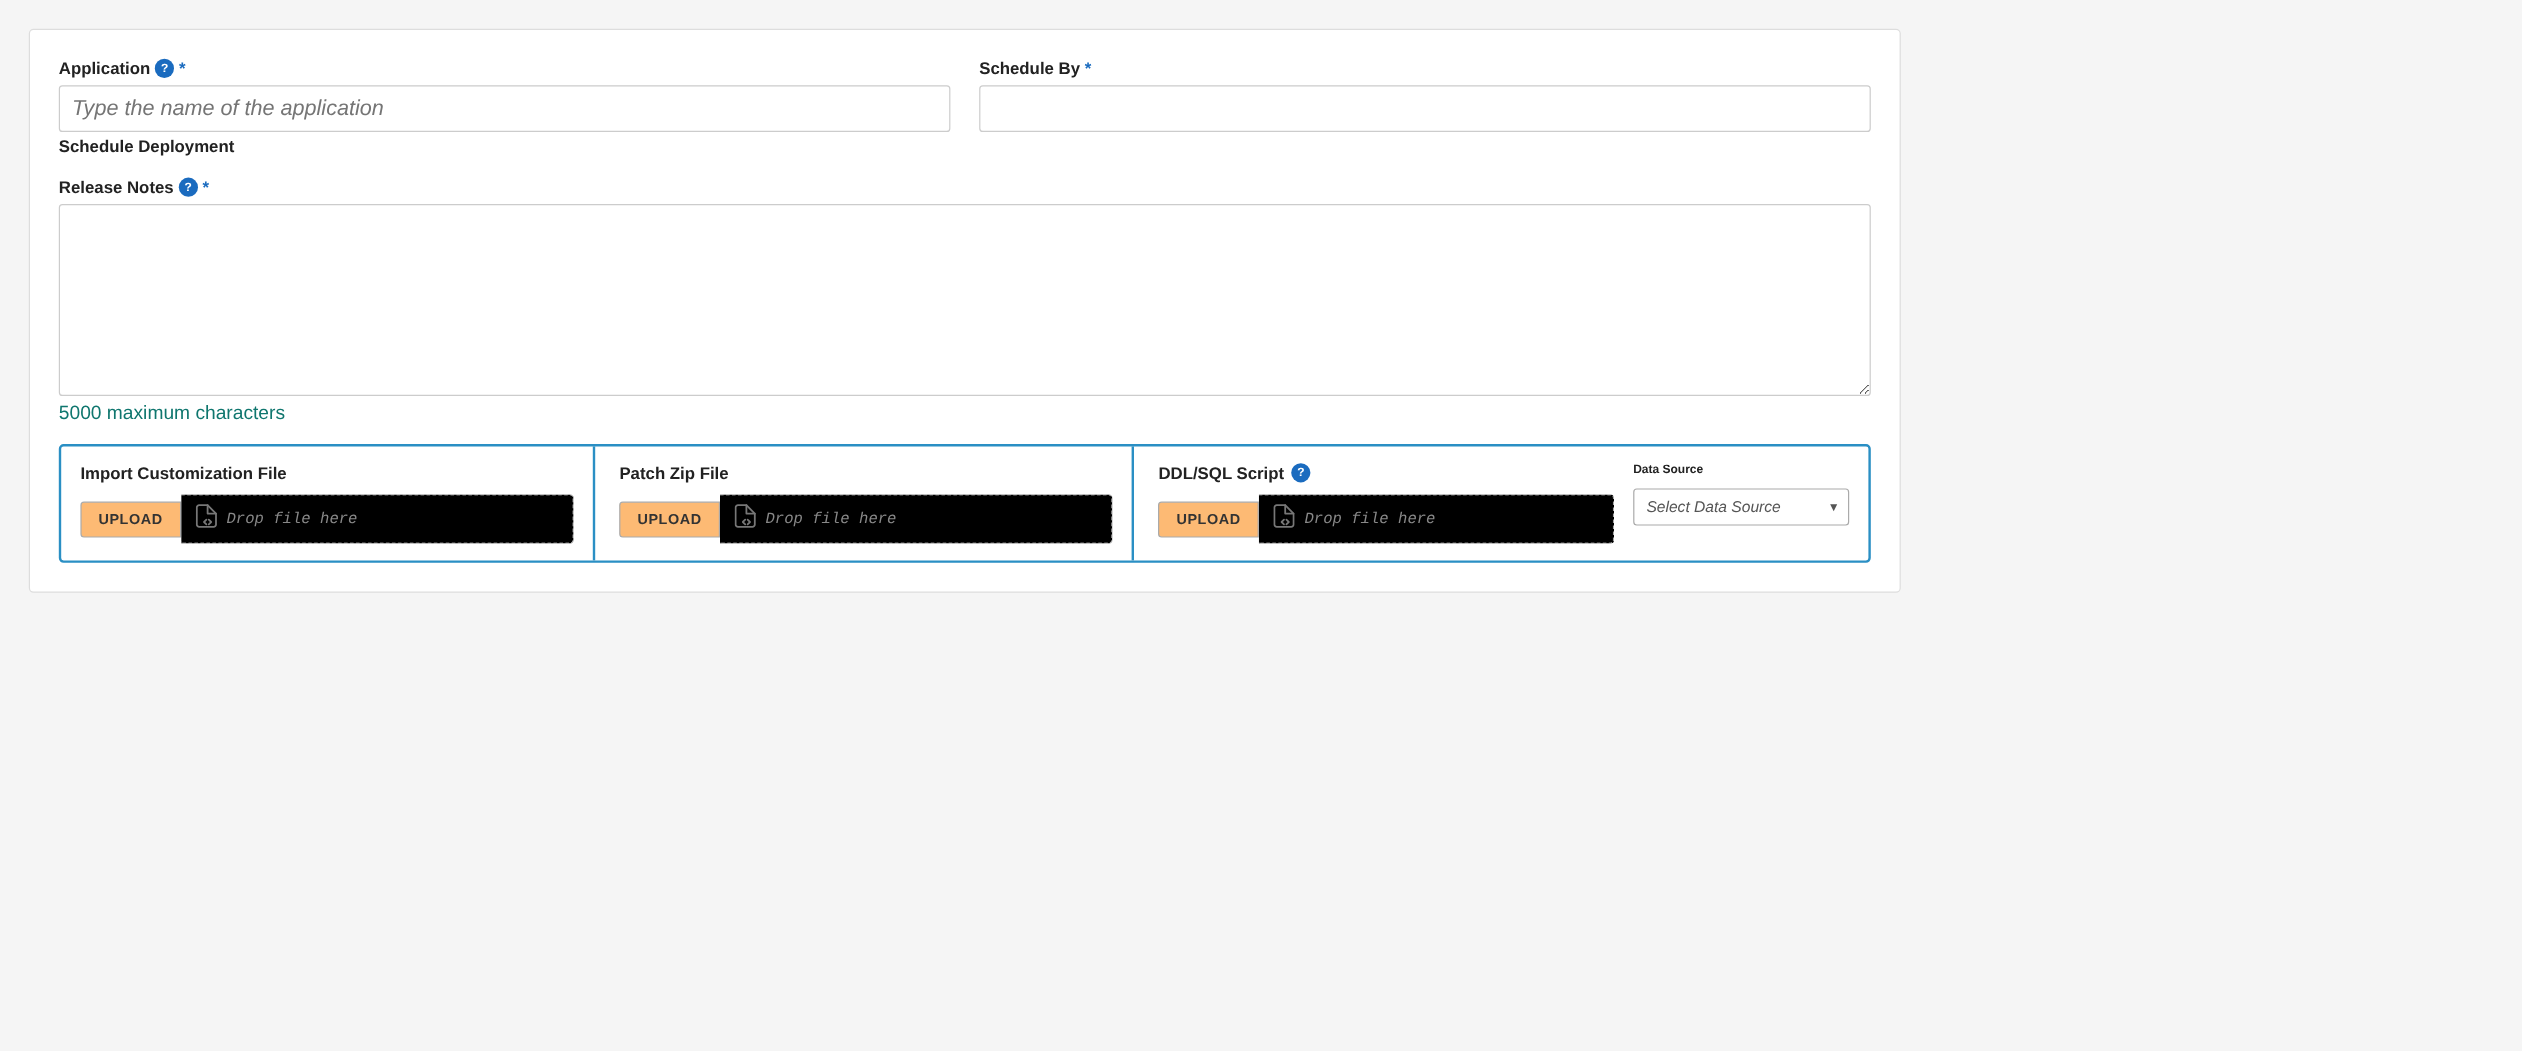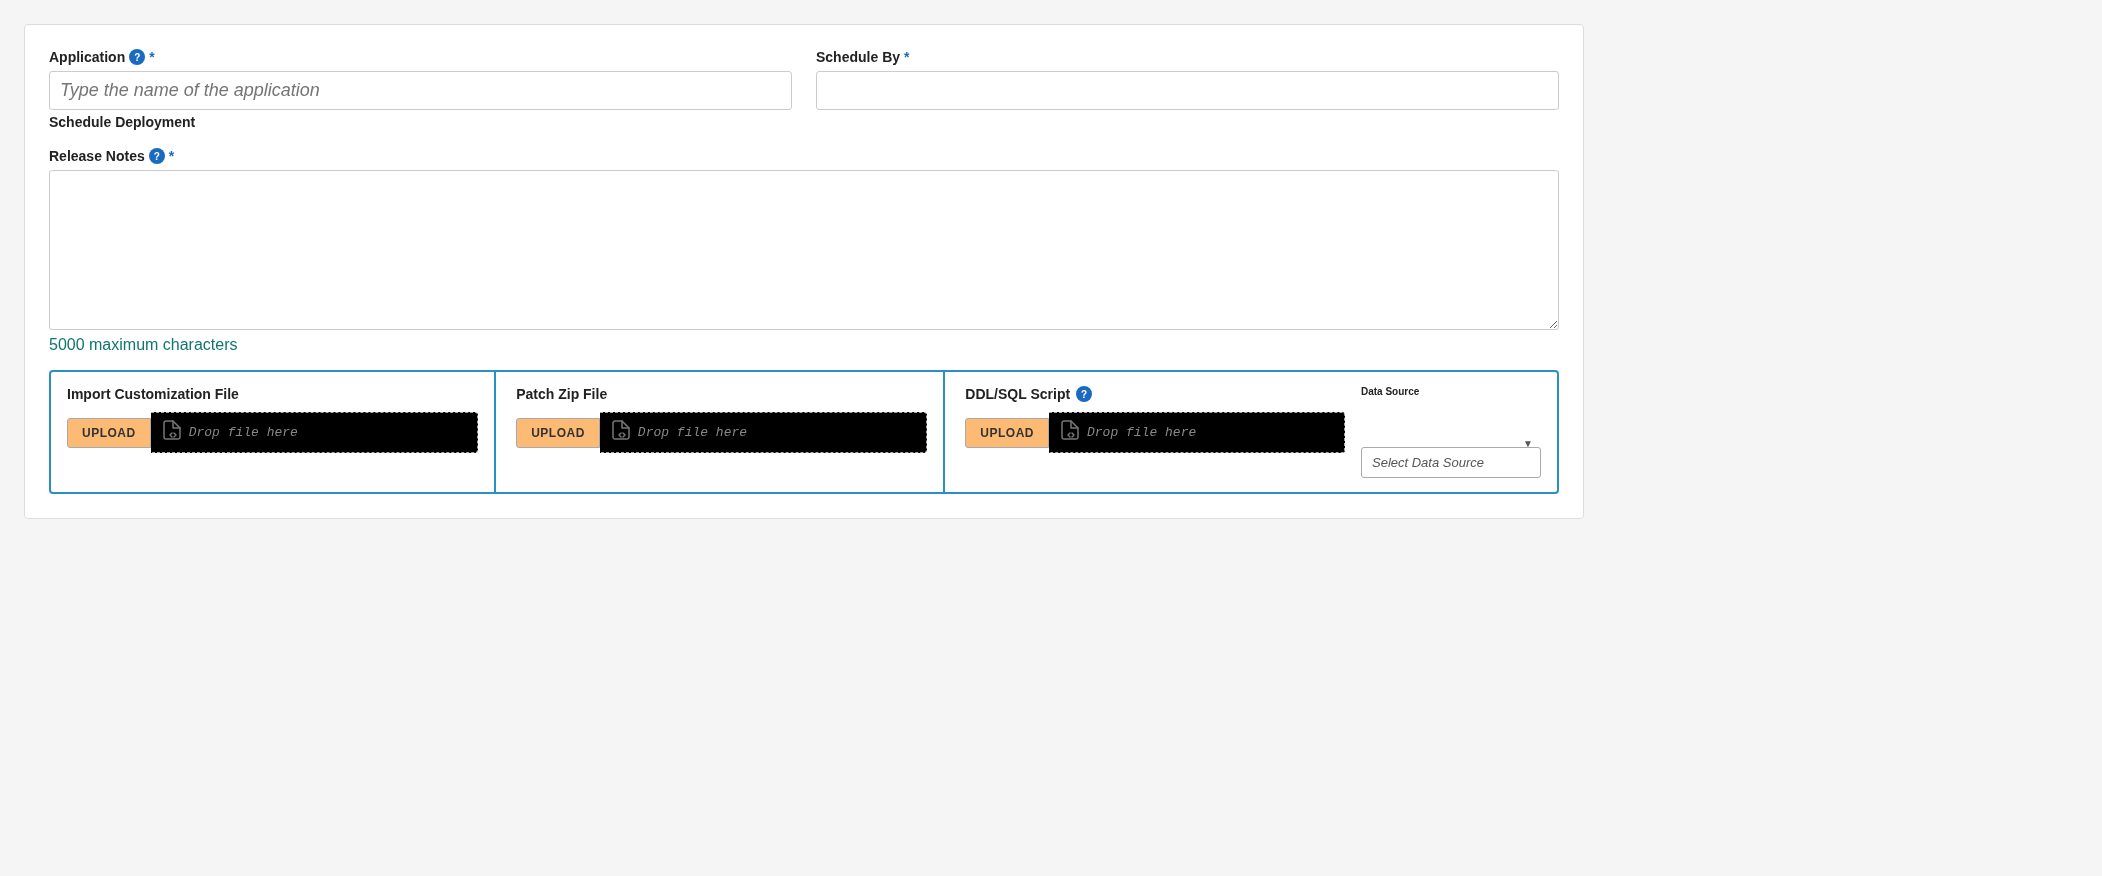--- a/index.html
+++ b/index.html
@@ -215,21 +215,20 @@
       font-size: 13px;
       color: #555;
       font-style: italic;
       background: #fff;
       appearance: none;
       -webkit-appearance: none;
       width: 100%;
       cursor: pointer;
       position: relative;
       outline: none;
-      margin-top: 40px;
     }
 
     .select-wrapper {
       position: relative;
       display: inline-block;
       width: 100%;
     }
 
     .select-wrapper::after {
       content: '▼';

